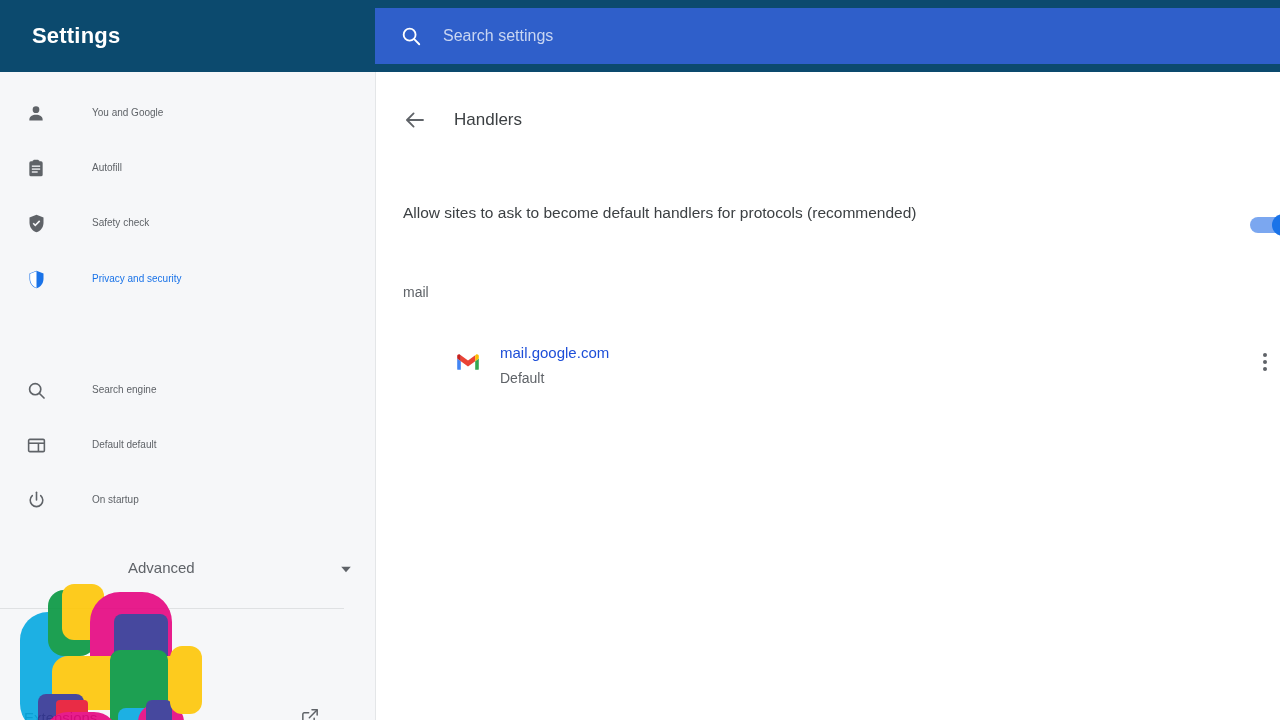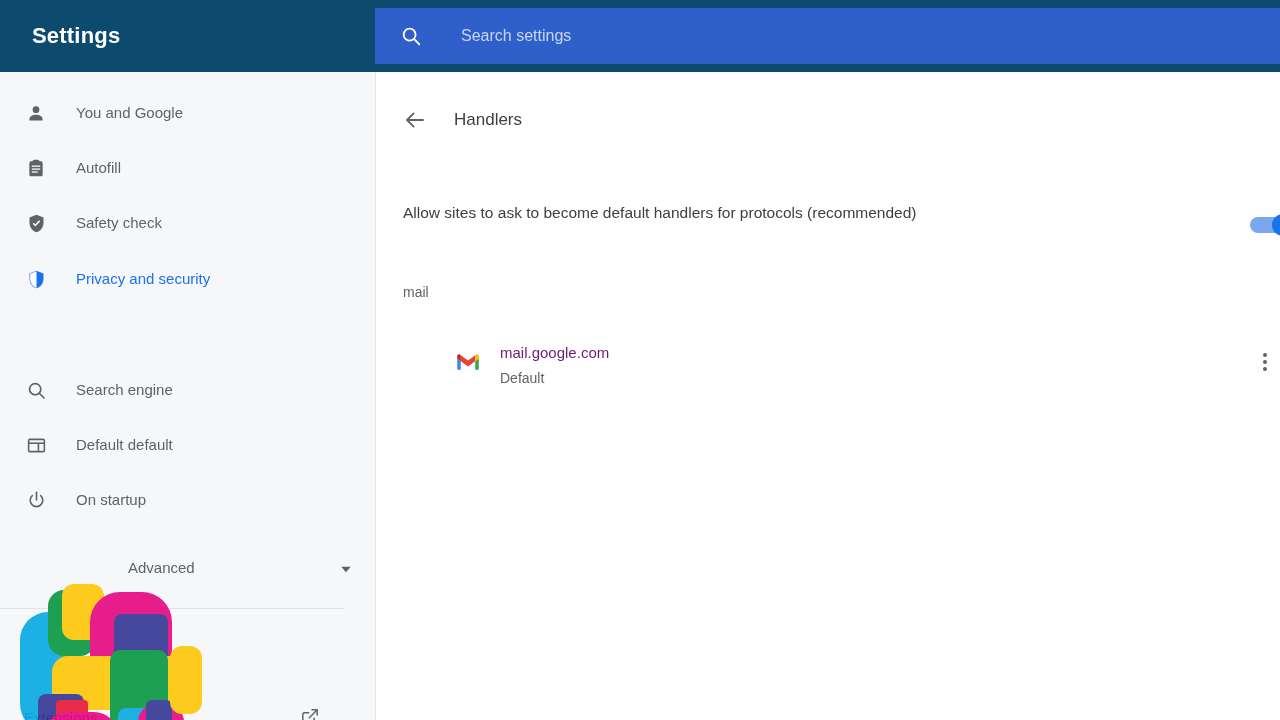--- a/index.html
+++ b/index.html
@@ -61,21 +61,21 @@
     flex: none;
   }
   .search-input {
     flex: 1;
     border: 0;
     outline: 0;
     background: transparent;
     color: #ffffff;
     font-family: "Liberation Sans", sans-serif;
     font-size: 16px;
-    margin-left: 36px;
+    margin-left: 18px;
     padding: 0;
     height: 28px;
   }
   .search-input::placeholder {
     color: #c9d6f2;
     opacity: 1;
   }
 
   
   .sidebar {
@@ -101,22 +101,22 @@
     width: 24px;
     height: 24px;
     margin-left: 24px;
     flex: none;
     display: flex;
     align-items: center;
     justify-content: center;
     color: #5f6368;
   }
   .nav-label {
-    margin-left: 28px;
-    font-size: 15px;
+    margin-left: 44px;
+    font-size: 10px;
     color: #5f6368;
     line-height: 20px;
     white-space: nowrap;
   }
   .nav-item.active .nav-label { color: #1a73e8; }
   .nav-item.active .nav-icon { color: #1a73e8; }
 
   .advanced-row {
     position: absolute;
     left: 0;
@@ -273,21 +273,21 @@
     left: 79px;
     top: 16px;
     width: 24px;
     height: 24px;
   }
   .handler-host {
     position: absolute;
     left: 123px;
     top: 9px;
     font-size: 15px;
-    color: #701a75;
+    color: #1d4ed8;
     line-height: 20px;
   }
   .handler-sub {
     position: absolute;
     left: 123px;
     top: 34px;
     font-size: 14px;
     color: #5f6368;
     line-height: 20px;
   }

